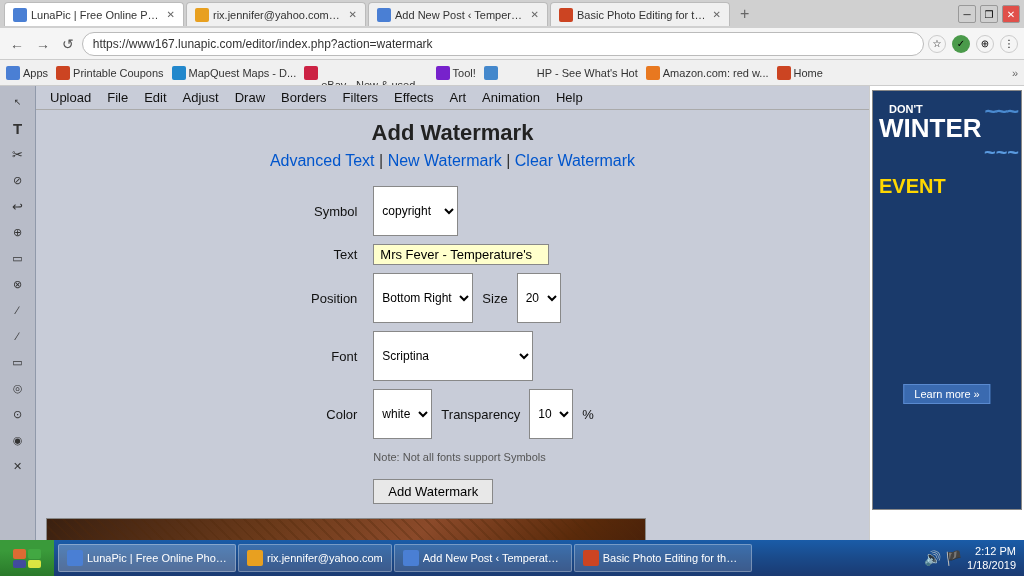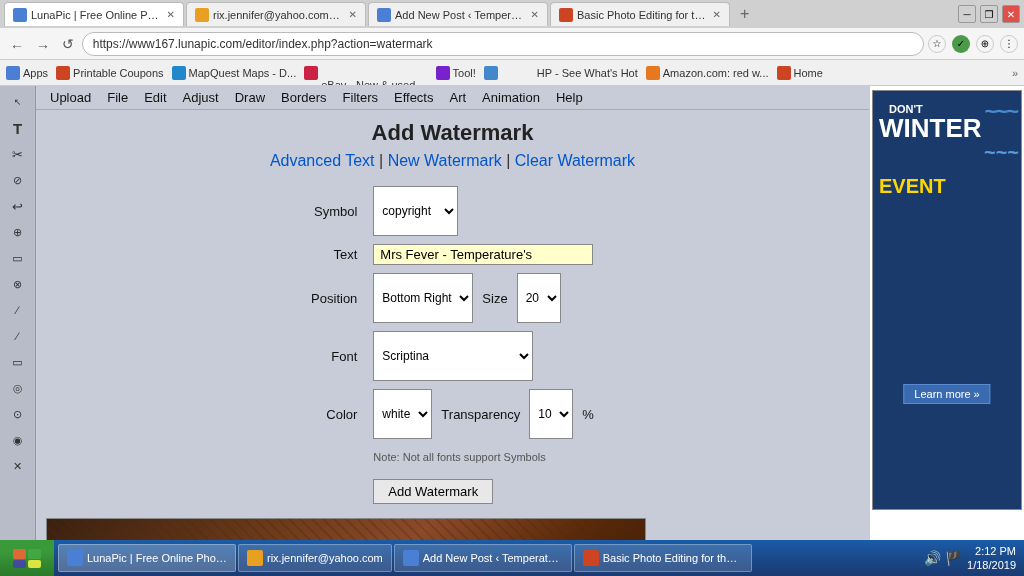--- a/index.html
+++ b/index.html
@@ -230,21 +230,21 @@
                   <option>copyright</option>
                   <option>trademark</option>
                   <option>registered</option>
                   <option>none</option>
                 </select>
               </td>
             </tr>
             <tr>
               <td>Text</td>
               <td>
-                <input class="form-input" type="text" style="background: rgb(255, 255, 204); width: 220px;" value="Mrs Fever - Temperature's">
+                <input class="form-input" type="text" style="background: rgb(255, 255, 204); width: 176px;" value="Mrs Fever - Temperature's">
               </td>
             </tr>
             <tr>
               <td>Position</td>
               <td>
                 <div class="form-row-inline">
                   <select class="form-select">
                     <option>Bottom Right</option>
                     <option>Bottom Left</option>
                     <option>Top Right</option>

